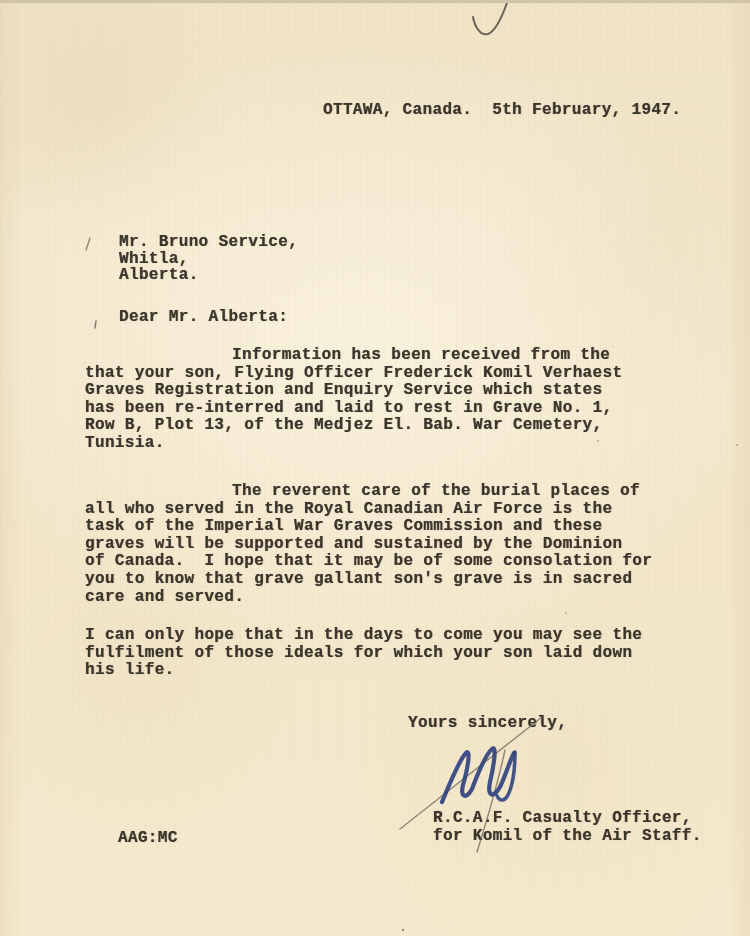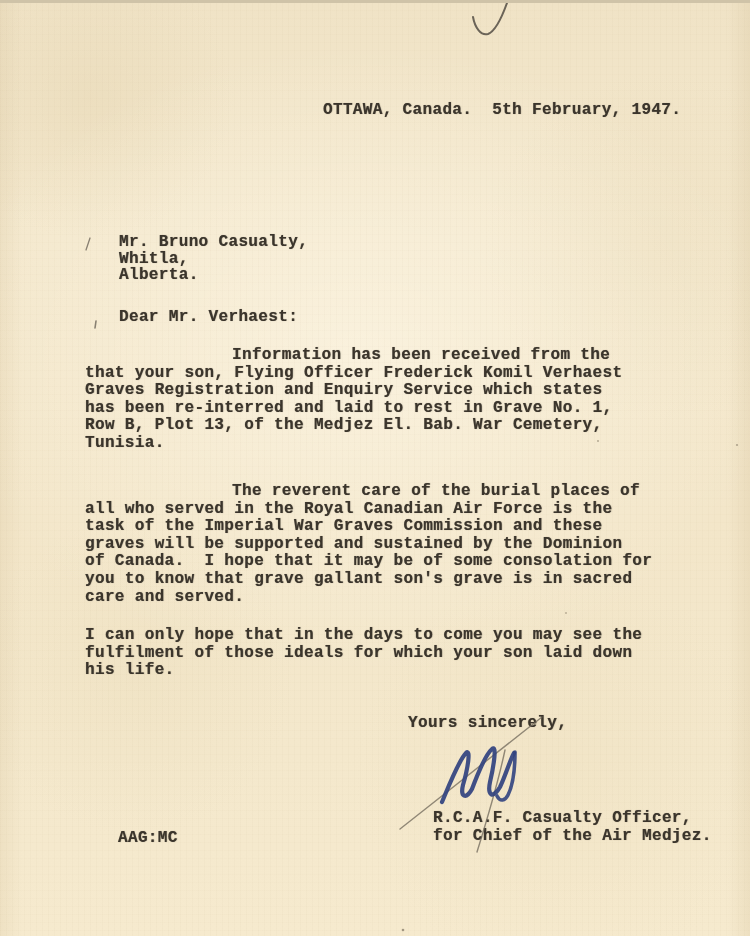--- a/index.html
+++ b/index.html
@@ -49,27 +49,27 @@
 <body>
 
 <div class="page">
   <div class="texture"></div>
 
   <div class="typed" style="left:323px; top:99px;">
     <div class="line">OTTAWA, Canada.  5th February, 1947.</div>
   </div>
 
   <div class="typed addr" style="left:119px; top:231px;">
-    <div class="line">Mr. Bruno Casualty,</div>
+    <div class="line">Mr. Bruno Service,</div>
     <div class="line">Whitla,</div>
     <div class="line">Alberta.</div>
   </div>
 
   <div class="typed" style="left:119px; top:306px;">
-    <div class="line">Dear Mr. Verhaest:</div>
+    <div class="line">Dear Mr. Alberta:</div>
   </div>
 
   <div class="typed para" style="left:85px; top:344px;">
     <div class="line indent">Information has been received from the</div>
     <div class="line">that your son, Flying Officer Frederick Komil Verhaest</div>
     <div class="line">Graves Registration and Enquiry Service which states</div>
     <div class="line">has been re-interred and laid to rest in Grave No. 1,</div>
     <div class="line">Row B, Plot 13, of the Medjez El. Bab. War Cemetery,</div>
     <div class="line">Tunisia.</div>
   </div>
@@ -89,21 +89,21 @@
     <div class="line">fulfilment of those ideals for which your son laid down</div>
     <div class="line">his life.</div>
   </div>
 
   <div class="typed" style="left:408px; top:712px;">
     <div class="line">Yours sincerely,</div>
   </div>
 
   <div class="typed signer" style="left:408px; top:807px;">
     <div class="line">R.C.A.F. Casualty Officer,</div>
-    <div class="line">for Chief of the Air Medjez.</div>
+    <div class="line">for Komil of the Air Staff.</div>
   </div>
 
   <div class="typed" style="left:118px; top:827px;">
     <div class="line">AAG:MC</div>
   </div>
 
   <svg class="overlay" width="750" height="936" viewBox="0 0 750 936">
 
     <path d="M 507 0 C 502 14 496 28 488 31 C 481 33 475 25 473 14" fill="none" stroke="#4a443c" stroke-width="2" stroke-linecap="round" opacity="0.8"></path>
 

